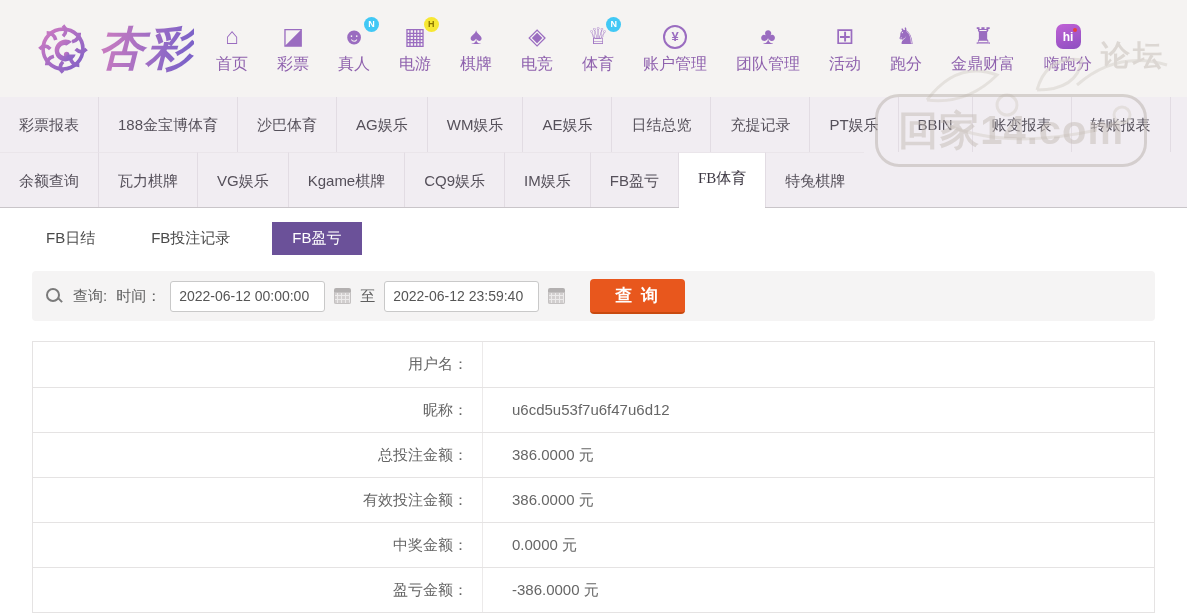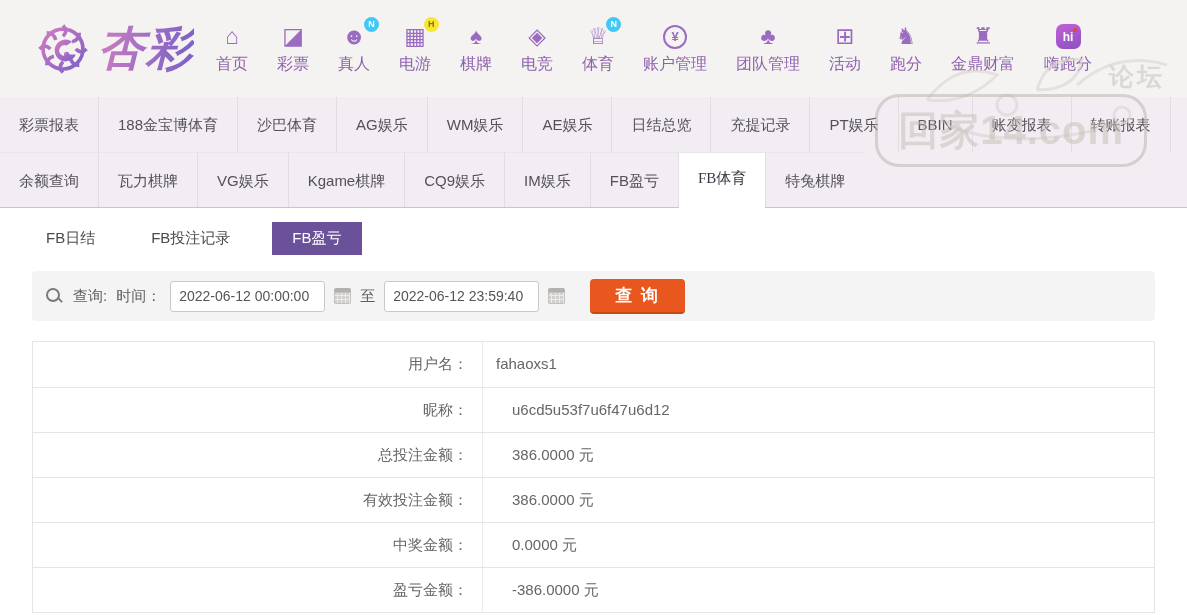--- a/index.html
+++ b/index.html
@@ -32,21 +32,21 @@
     justify-content:center; color:#9a6cc0; }
   .hi-ico { width:25px; height:25px; border-radius:7px;
     background:linear-gradient(160deg,#c061d6,#8d4fc0); color:#fff;
     font-size:12px; font-weight:bold; display:flex; align-items:center;
     justify-content:center; position:relative; }
   .hi-ico::after { content:""; position:absolute; top:4px; right:4px; width:4px;
     height:4px; border-radius:50%; background:#e8413c; }
 
   
   .watermark { position:absolute; z-index:6; pointer-events:none; color:#c5bcb6; }
-  .wm-forum { top:60px; right:22px; font-size:25px; font-weight:bold;
+  .wm-forum { top:36px; right:22px; font-size:29px; font-weight:bold;
     color:#dcd7d3; letter-spacing:3px; }
   .wm-site { top:94px; right:40px; font-size:40px; font-weight:bold;
     opacity:.5; border:3px solid #b9b1ab; border-radius:24px; padding:6px 20px;
     letter-spacing:1px; }
   .wm-flourish { position:absolute; top:30px; right:0; z-index:5;
     pointer-events:none; opacity:.8; }
 
   
   .tabs-panel { background:#f1edf2; border-bottom:1px solid #c9c5c9; }
   .tab-row { display:flex; }
@@ -243,21 +243,20 @@
   <span class="cal-ico"></span>
   <span class="q-text">至</span>
   <input class="q-input" value="2022-06-12 23:59:40" style="">
   <span class="cal-ico"></span>
   <button class="q-btn">查 询</button>
 </div>
 
 <div class="result-table">
   <div class="t-row">
     <div class="t-label">用户名：</div>
-    <div class="t-value">fahaoxs1</div>
   </div>
   <div class="t-row">
     <div class="t-label">昵称：</div>
     <div class="t-value">u6cd5u53f7u6f47u6d12</div>
   </div>
   <div class="t-row">
     <div class="t-label">总投注金额：</div>
     <div class="t-value">386.0000 元</div>
   </div>
   <div class="t-row">

